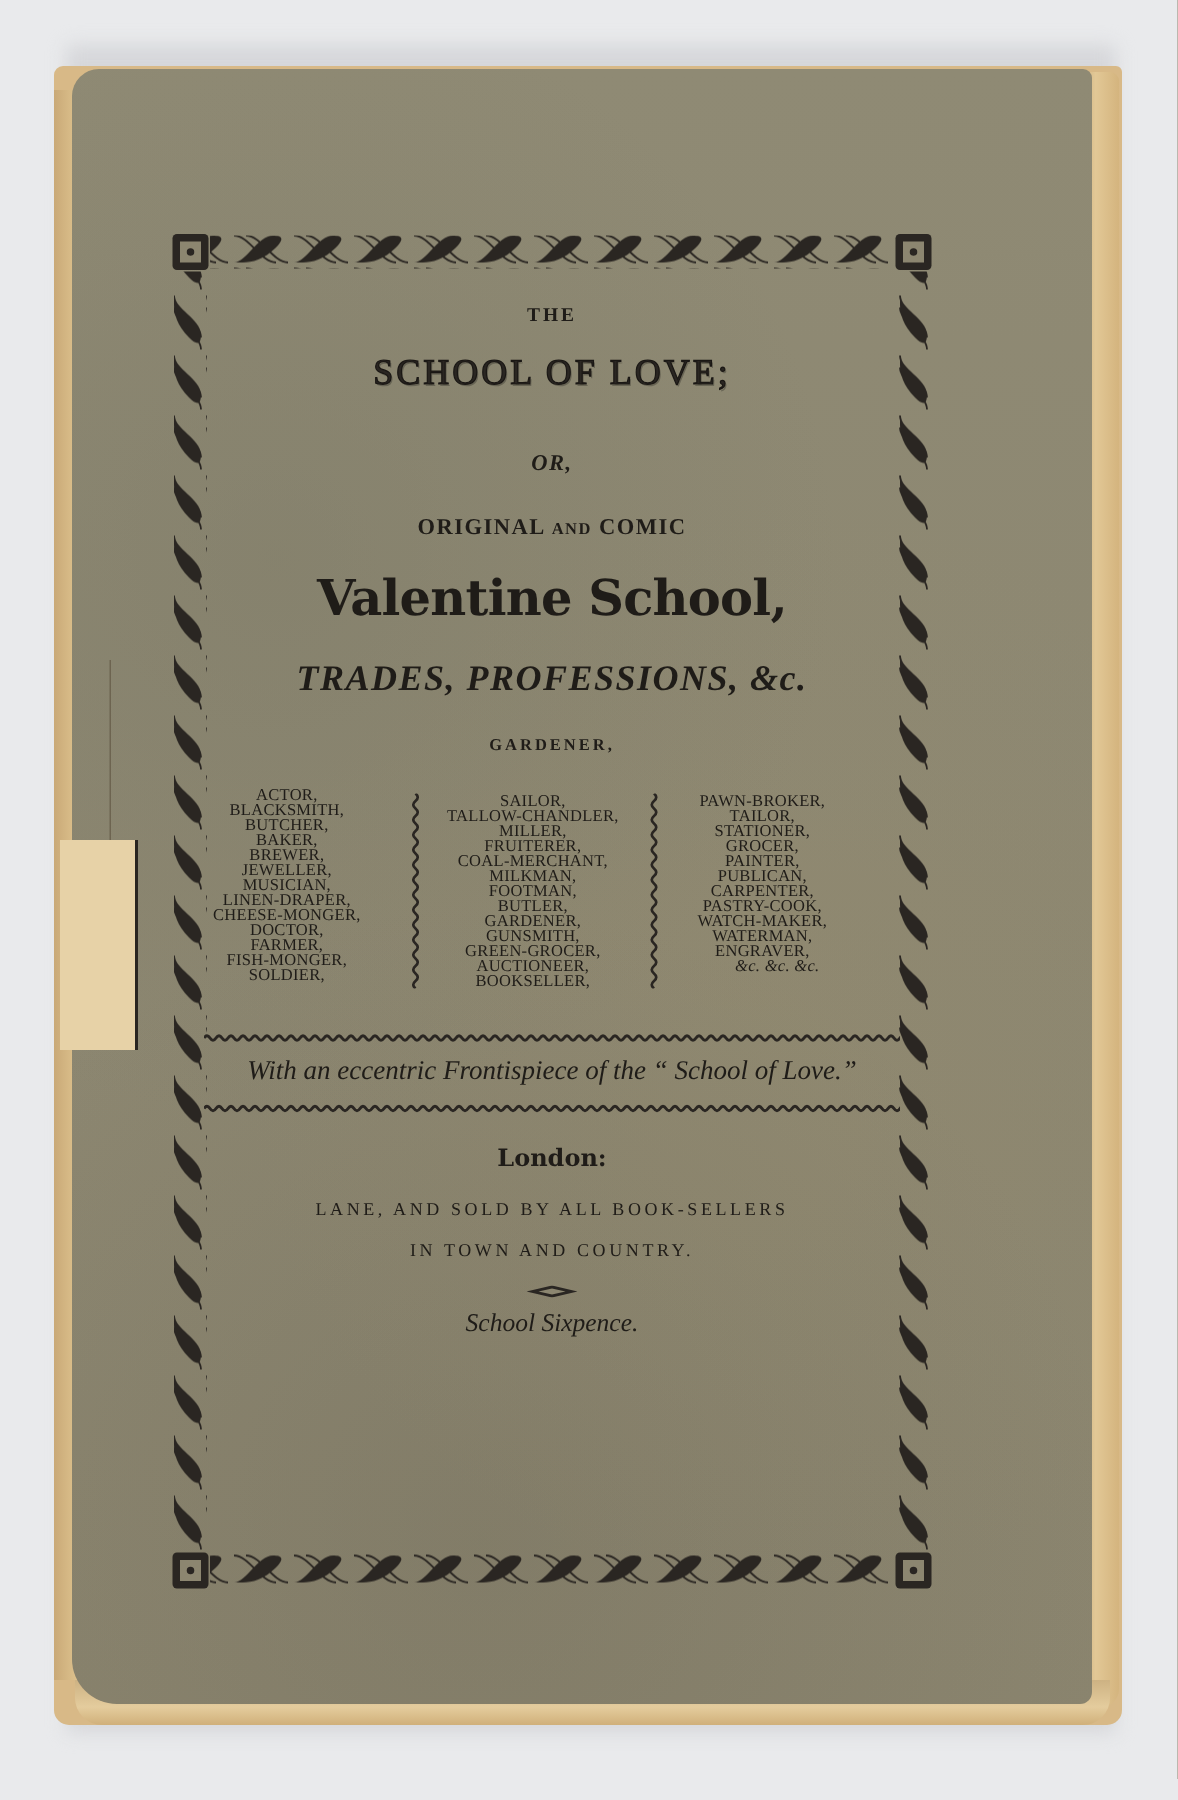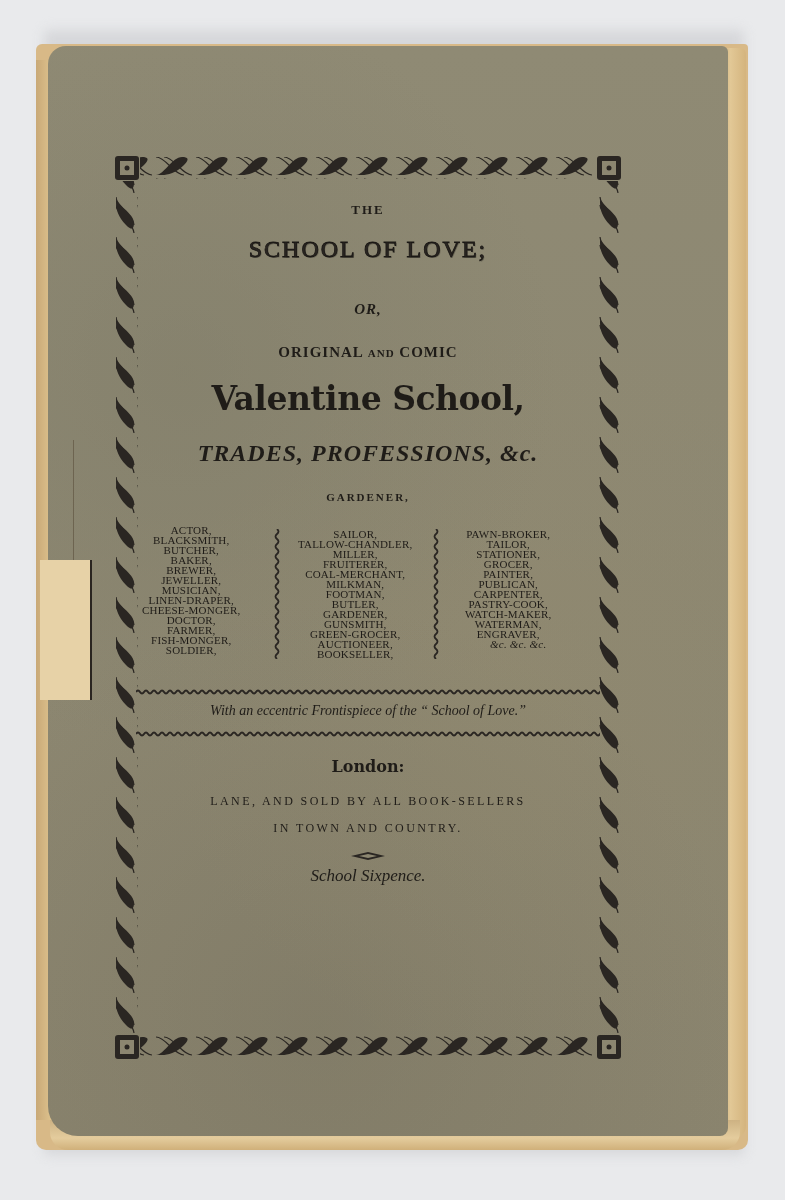--- a/index.html
+++ b/index.html
@@ -76,21 +76,21 @@
   .col1 { left:2px; top:6px; }
   .col2 { left:158px; top:10px; }
   .col3 { left:325px; top:10px; }
   .col3 .etc { font-style:italic; text-transform:none; padding-left:20px; }
   .vdiv { position:absolute; top:10px; width:6px; height:130px; }
   .vdiv1 { left:134px; }
   .vdiv2 { left:293px; }
   .rule { height:6px; margin:0 -4px; }
   .rule svg { display:block; }
   .rule1 { margin-top:30px; }
-  .frontis { font-style:italic; font-size:14px; margin-top:8px; margin-bottom:12px; }
+  .frontis { font-style:italic; font-size:18px; margin-top:8px; margin-bottom:12px; }
   .london { font-family:"DejaVu Serif",serif; font-weight:bold; font-size:16px; margin-top:20px; }
   .printed { font-size:12px; letter-spacing:2.4px; line-height:27px; margin-top:12px; text-transform:uppercase; }
   .diamond { margin:10px auto 0; width:34px; height:8px; }
   .price { font-style:italic; font-size:17px; margin-top:2px; }
 </style>
 </head>
 <body>
 
 <div class="shadow"></div>
 <div class="backboard"></div>

